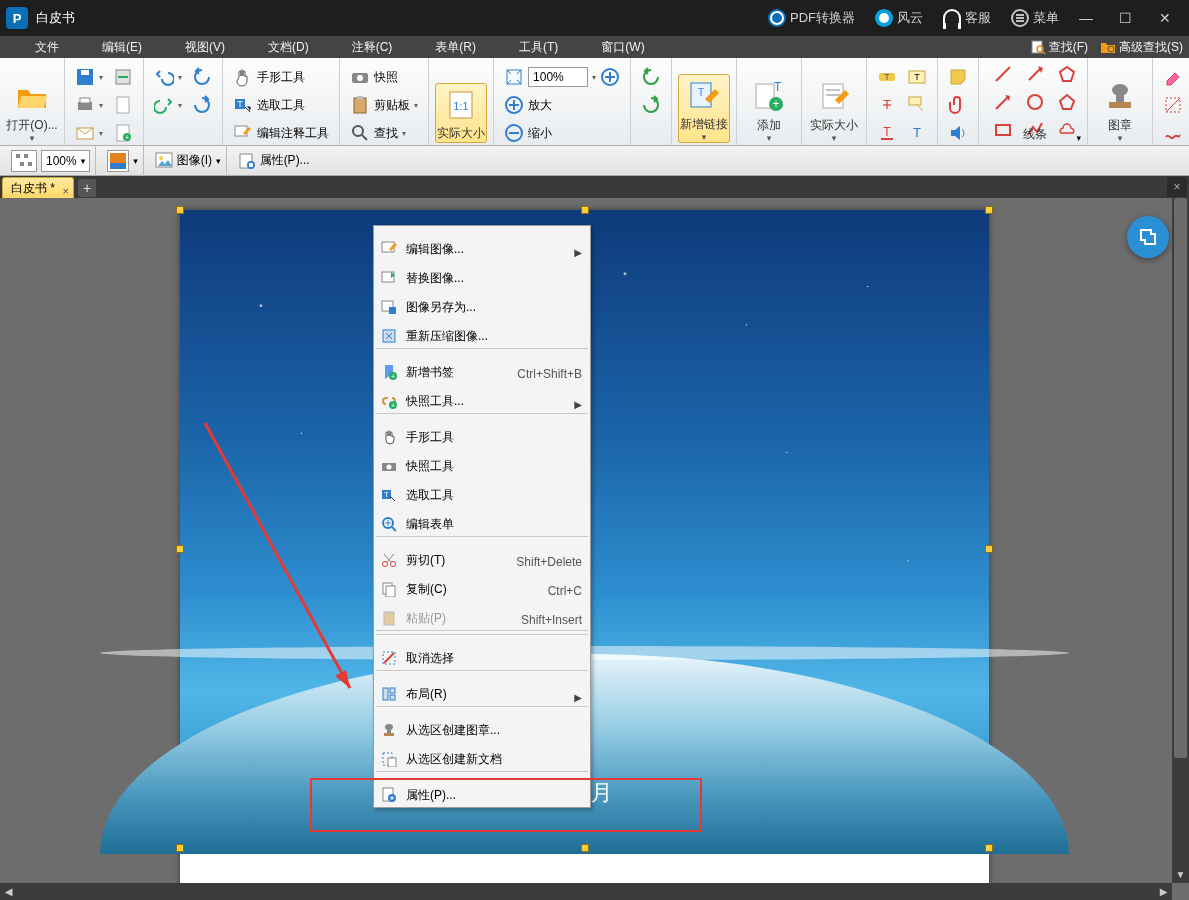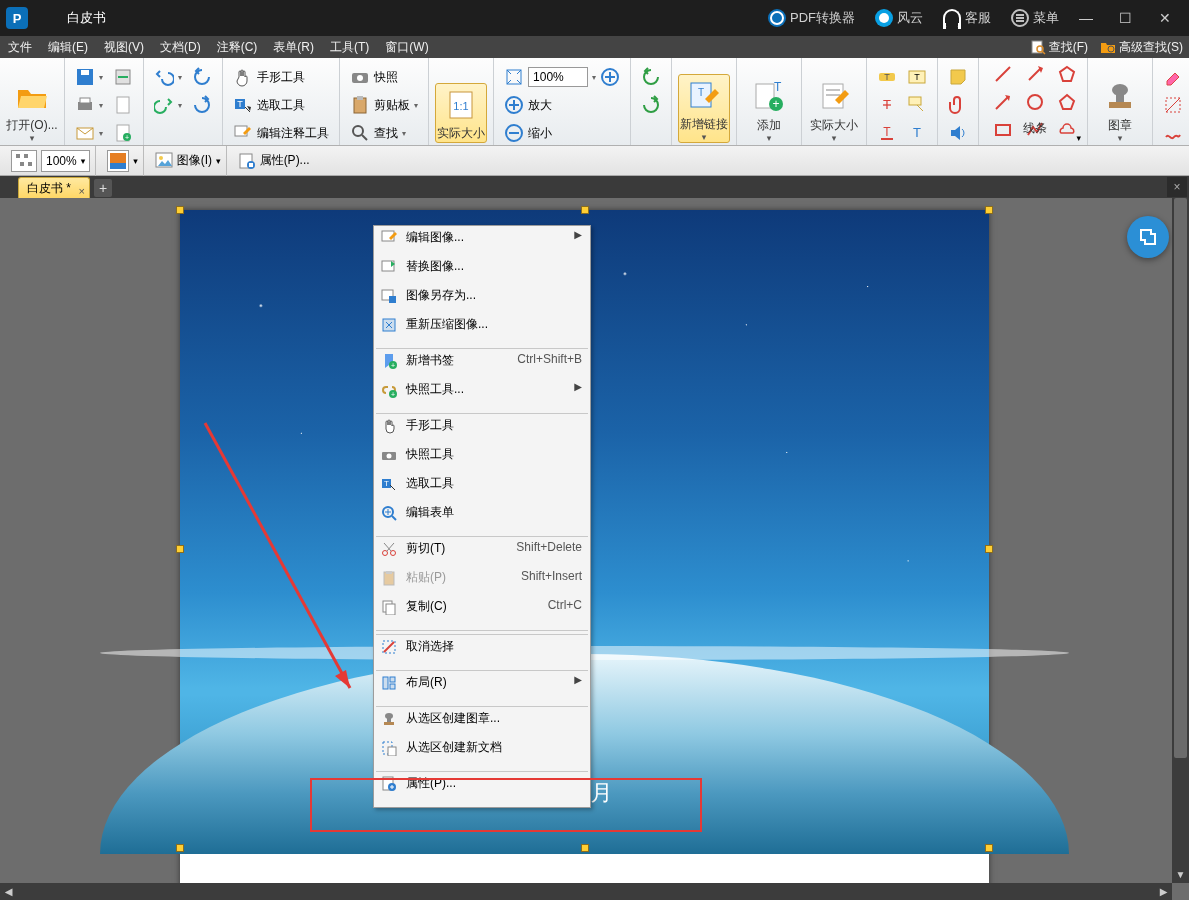--- a/index.html
+++ b/index.html
@@ -1,38 +1,38 @@
 <!DOCTYPE html>
 <html><head>
 <meta charset="utf-8">
 <style>
 * { margin:0; padding:0; box-sizing:border-box; font-family:"Microsoft YaHei","微软雅黑",Arial,sans-serif; }
 body { width:1189px; height:900px; background:#555; overflow:hidden; position:relative; }
 
 
 .titlebar { height:36px; background:#1e1e1e; display:flex; align-items:center; color:#fff; font-size:13px; }
 .titlebar .logo { width:22px; height:22px; margin:0 8px 0 6px; background:#0b6fb8; border-radius:4px; display:flex; align-items:center; justify-content:center; font-weight:bold; font-size:13px; color:#fff; }
-.titlebar .title { flex:0 0 auto;margin-left:31px; }
+.titlebar .title { flex:0 0 auto; }
 .titlebar .spacer { flex:1; }
 .titlebar .tb-btn { display:flex; align-items:center; gap:4px; padding:0 10px; height:36px; cursor:pointer; color:#d0d0d0; }
 .titlebar .ticon { width:18px; height:18px; border-radius:50%; display:inline-block; }
 .titlebar .ticon.pdfconv { background:#0b6fb8; border-radius:50%; }
 .titlebar .ticon.pdfconv::before { content:""; display:block; width:10px; height:10px; border:2px solid #fff; border-radius:50%; margin:2px; }
 .titlebar .ticon.fy { background:#09a0e3; border-radius:50%; position:relative; }
 .titlebar .ticon.fy::before { content:""; position:absolute; inset:4px; background:#fff; border-radius:50%; }
 .titlebar .ticon.headset { width:18px; height:18px; border:2px solid #fff; border-radius:50% 50% 4px 4px; border-bottom:none; position:relative; }
 .titlebar .ticon.headset::before,.titlebar .ticon.headset::after{content:"";position:absolute;width:3px;height:6px;background:#fff;bottom:-2px;}
 .titlebar .ticon.headset::before{left:-2px;} .titlebar .ticon.headset::after{right:-2px;}
 .titlebar .ticon.menu { width:18px;height:18px; border:2px solid #c0c0c0; border-radius:50%; position:relative;}
 .titlebar .ticon.menu::before{content:"";position:absolute;left:3px;top:3px;right:3px;height:2px;background:#c0c0c0;box-shadow:0 3px 0 #c0c0c0,0 6px 0 #c0c0c0;}
 .titlebar .winbtn { width:40px; text-align:center; font-size:14px; color:#ccc;}
 
 
 .menubar { height:22px; background:#444; display:flex; align-items:center; font-size:12px; }
-.menubar .mitem { padding:0 8px; color:#f0f0f0; height:22px; line-height:22px; cursor:pointer;}
+.menubar .mitem { padding:0 8px; color:#f0f0f0; height:22px; line-height:22px; cursor:pointer;margin-left:27px;}
 .menubar .mspacer{flex:1;}
 .menubar .find-btn{display:flex;align-items:center;gap:3px;padding:0 6px;color:#f0f0f0;cursor:pointer;}
 .menubar .find-btn svg{width:16px;height:16px;}
 
 
 .ribbon { height:88px; background:linear-gradient(#fdfdfd,#e8ecef); border-bottom:1px solid #b0b0b0; display:flex; font-size:12px; }
 .rgroup { display:flex; flex-direction:column; align-items:center; justify-content:flex-end; padding:4px 6px 2px; border-right:1px solid #ccd0d4; position:relative;}
 .rgroup .glabel{font-size:12px; color:#333; margin-top:2px; white-space:nowrap;}
 .rgroup.cols { flex-direction:row; align-items:flex-start; gap:2px;}
 .rbtn-lg { display:flex; flex-direction:column; align-items:center; gap:1px; width:52px; padding-top:4px;}
@@ -47,21 +47,21 @@
 .vgrip{width:5px;background:repeating-linear-gradient(#bbb,#bbb 1px,transparent 1px,transparent 3px);margin:20px 2px;}
 
 
 .secbar{height:30px;background:linear-gradient(#f3f3f3,#e3e3e3);border-bottom:1px solid #aaa;display:flex;align-items:center;gap:6px;padding:0 6px;font-size:12px;}
 .secbar .sel{height:22px;border:1px solid #999;background:#fff;padding:0 4px;display:flex;align-items:center;gap:4px;}
 .secbar .seg{display:flex;align-items:center;gap:4px;padding:0 5px;border-right:1px solid #bbb;height:30px;}
 .secbar .seg:last-child{border-right:none;}
 
 
 .doctabs{height:22px;background:#3a3a3a;display:flex;align-items:flex-end;}
-.doctab{height:21px;background:linear-gradient(#ffe9a0,#ffd766);border:1px solid #c9a73b;border-bottom:none;border-radius:3px 3px 0 0;padding:0 18px 0 8px;font-size:12px;line-height:20px;position:relative;margin-left:18px;}
+.doctab{height:21px;background:linear-gradient(#ffe9a0,#ffd766);border:1px solid #c9a73b;border-bottom:none;border-radius:3px 3px 0 0;padding:0 18px 0 8px;font-size:12px;line-height:20px;position:relative;margin-left:2px;}
 .doctab .x{position:absolute;right:4px;top:3px;font-size:11px;color:#555;}
 .doctabs .plus{width:18px;height:18px;background:#555;color:#ddd;text-align:center;line-height:18px;font-size:14px;border-radius:2px;margin-left:4px;margin-bottom:1px;cursor:pointer;}
 .doctabs .closeall{margin-left:auto;width:20px;height:20px;background:#2b2b2b;color:#aaa;text-align:center;line-height:20px;font-size:12px;margin-right:2px;margin-bottom:1px;}
 
 
 .workspace{position:absolute;top:198px;left:0;right:0;bottom:0;background:#6d6d6d;overflow:hidden;}
 .canvas{position:absolute;top:12px;left:180px;width:809px;height:678px;background:#fff;box-shadow:0 0 6px rgba(0,0,0,.5);}
 .sky{position:absolute;inset:0;bottom:40px;background:
   radial-gradient(2px 2px at 10% 15%, #fff, transparent),
   radial-gradient(1px 1px at 25% 8%, #fff, transparent),
@@ -96,21 +96,21 @@
 .vscroll{position:absolute;top:0;right:0;width:17px;bottom:17px;background:#3c3c3c;}
 .vscroll .thumb{position:absolute;top:0;left:2px;right:2px;height:560px;background:#6b6b6b;border-radius:2px;}
 .vscroll .arr{position:absolute;left:0;right:0;height:17px;text-align:center;color:#ccc;font-size:10px;line-height:17px;}
 .vscroll .arr.top{top:0;} .vscroll .arr.bot{bottom:0;}
 .hscroll{position:absolute;left:0;right:17px;bottom:0;height:17px;background:#3c3c3c;}
 .hscroll .arr{position:absolute;top:0;bottom:0;width:17px;text-align:center;color:#ccc;font-size:10px;line-height:17px;}
 .hscroll .arr.lft{left:0;} .hscroll .arr.rgt{right:0;}
 
 
 .ctxmenu{position:absolute;top:225px;left:373px;width:218px;background:#f4f4f4;border:1px solid #9c9c9c;box-shadow:2px 2px 4px rgba(0,0,0,.3);font-size:12px;padding:3px 0;}
-.ctxmenu .mi{height:29px;display:flex;align-items:flex-start;padding:0 8px 0 6px;gap:8px;position:relative;cursor:default;}
+.ctxmenu .mi{height:29px;display:flex;align-items:flex-end;padding:0 8px 0 6px;gap:8px;position:relative;cursor:default;}
 .ctxmenu .mi.disabled{color:#9a9a9a;}
 .ctxmenu .mi .mic{width:18px;height:18px;flex:0 0 18px;display:flex;align-items:center;justify-content:center;}
 .ctxmenu .mi .mlabel{flex:1;white-space:nowrap;}
 .ctxmenu .mi .mshort{color:#555;font-size:12px;}
 .ctxmenu .mi .subarr{font-size:10px;color:#444;}
 .ctxmenu .sep{height:1px;background:#c8c8c8;margin:3px 2px;}
 
 
 svg .orange{fill:#f39c12;} svg .blue{fill:#2f7ecf;} svg .green{fill:#27ae60;} svg .red{fill:#d9413a;} svg .yellow{fill:#f2c94c;} svg .gray{fill:#888;}
 </style>
@@ -536,21 +536,21 @@
               <polygon points="10,3 17,9 14,17 6,17 3,9" fill="none" stroke="#d9413a" stroke-width="2"></polygon>
             </svg>
           </div>
         <div class="rowbtn">
             <svg class="ric" viewBox="0 0 20 20">
               <path d="M4 13a3 3 0 0 1 2-5 4 4 0 0 1 8 0 3 3 0 0 1 2 5z" fill="none" stroke="#d9413a" stroke-width="1.5"></path>
             </svg>
           </div>
       </div>
     </div>
-    <span class="glabel" style="position:absolute;bottom:8px;left:50%;transform:translateX(-50%)">线条</span>
+    <span class="glabel" style="position:absolute;bottom:2px;left:50%;transform:translateX(-50%)">线条</span>
       <span class="dd" style="position:absolute;bottom:2px;right:6px;font-size:9px;">▾</span>
   </div>
 
   <div class="rgroup">
     <div class="rbtn-lg">
       <svg class="ic" viewBox="0 0 34 34">
           <ellipse cx="17" cy="10" rx="8" ry="6" class="gray"></ellipse>
           <rect x="13" y="14" width="8" height="8" class="gray"></rect>
           <rect x="6" y="22" width="22" height="6" fill="#b58853"></rect>
         </svg>
@@ -778,39 +778,39 @@
         <svg width="16" height="16">
           <circle cx="4" cy="12" r="2.5" fill="none" stroke="#d9413a"></circle>
           <circle cx="12" cy="12" r="2.5" fill="none" stroke="#d9413a"></circle>
           <line x1="6" y1="10" x2="13" y2="2" stroke="#888"></line>
           <line x1="10" y1="10" x2="3" y2="2" stroke="#888"></line>
         </svg>
       </span>
       <span class="mlabel">剪切(T)</span>
       <span class="mshort">Shift+Delete</span>
     </div>
+  <div class="mi">
+      <span class="mic">
+        <svg width="16" height="16">
+          <rect x="2" y="2" width="9" height="11" fill="#fff" stroke="#888"></rect>
+          <rect x="5" y="5" width="9" height="11" fill="#fff" stroke="#888"></rect>
+        </svg>
+      </span>
+      <span class="mlabel">复制(C)</span>
+      <span class="mshort">Ctrl+C</span>
+    </div>
   <div class="mi disabled">
       <span class="mic">
         <svg width="16" height="16">
           <rect x="3" y="2" width="10" height="13" fill="#e6caa0" stroke="#bbb"></rect>
           <rect x="5" y="1" width="6" height="3" fill="#ccc"></rect>
         </svg>
       </span>
       <span class="mlabel">粘贴(P)</span>
       <span class="mshort">Shift+Insert</span>
-    </div>
-  <div class="mi">
-      <span class="mic">
-        <svg width="16" height="16">
-          <rect x="2" y="2" width="9" height="11" fill="#fff" stroke="#888"></rect>
-          <rect x="5" y="5" width="9" height="11" fill="#fff" stroke="#888"></rect>
-        </svg>
-      </span>
-      <span class="mlabel">复制(C)</span>
-      <span class="mshort">Ctrl+C</span>
     </div>
   <div class="sep"></div>
   <div class="sep"></div>
   <div class="mi">
       <span class="mic">
         <svg width="16" height="16">
           <rect x="2" y="2" width="12" height="12" fill="none" stroke="#2f7ecf" stroke-dasharray="2"></rect>
           <line x1="3" y1="13" x2="13" y2="3" stroke="#d9413a" stroke-width="2"></line>
         </svg>
       </span>

